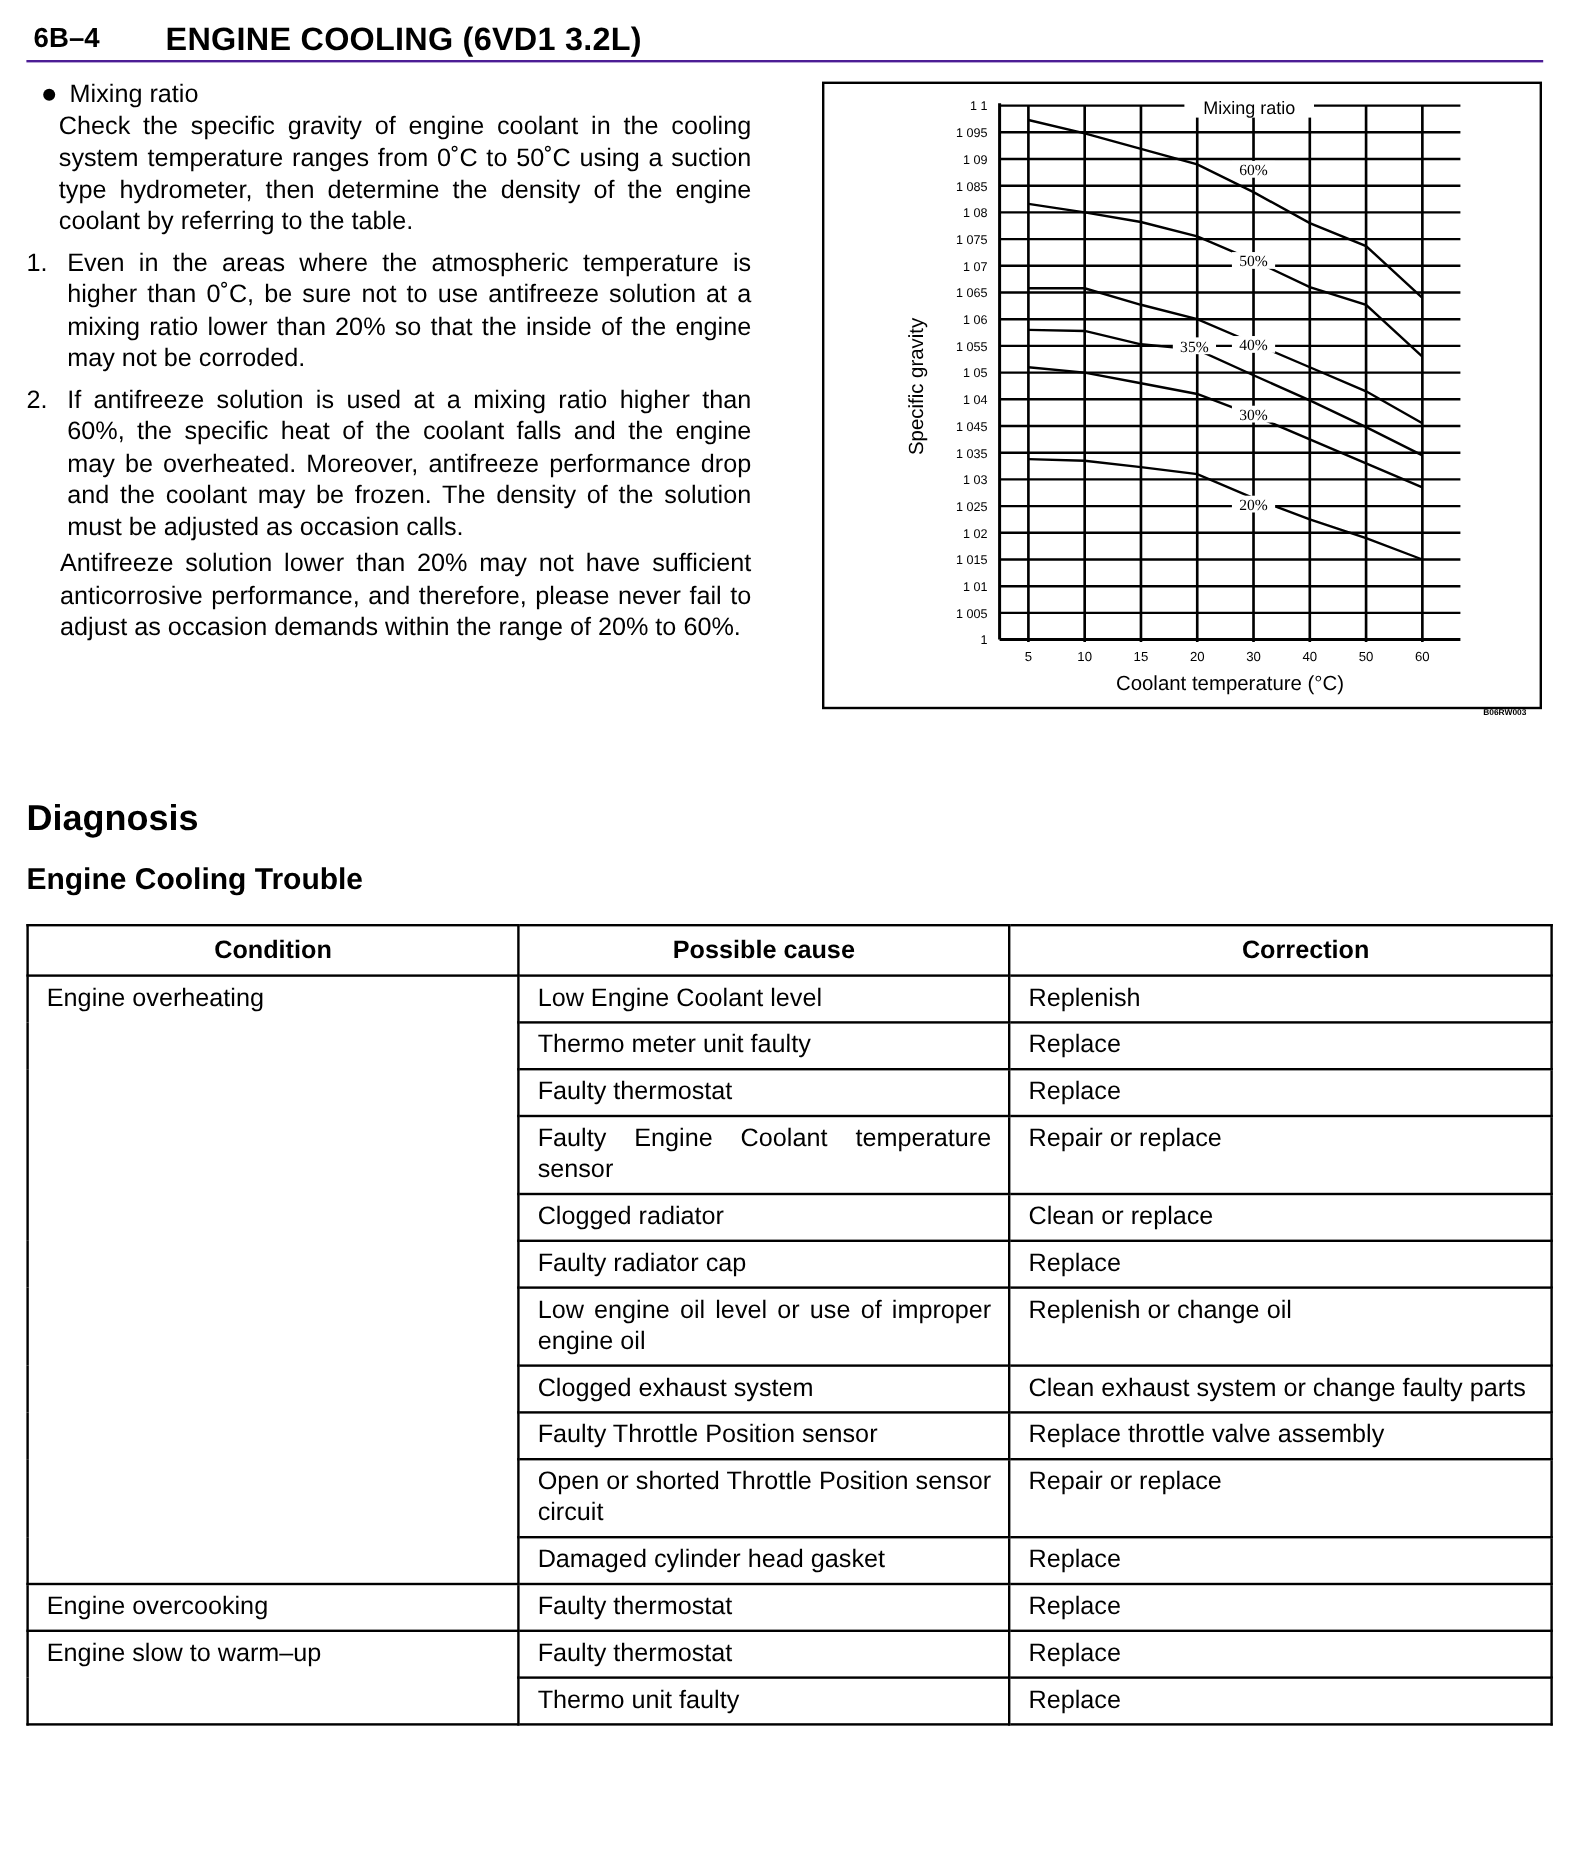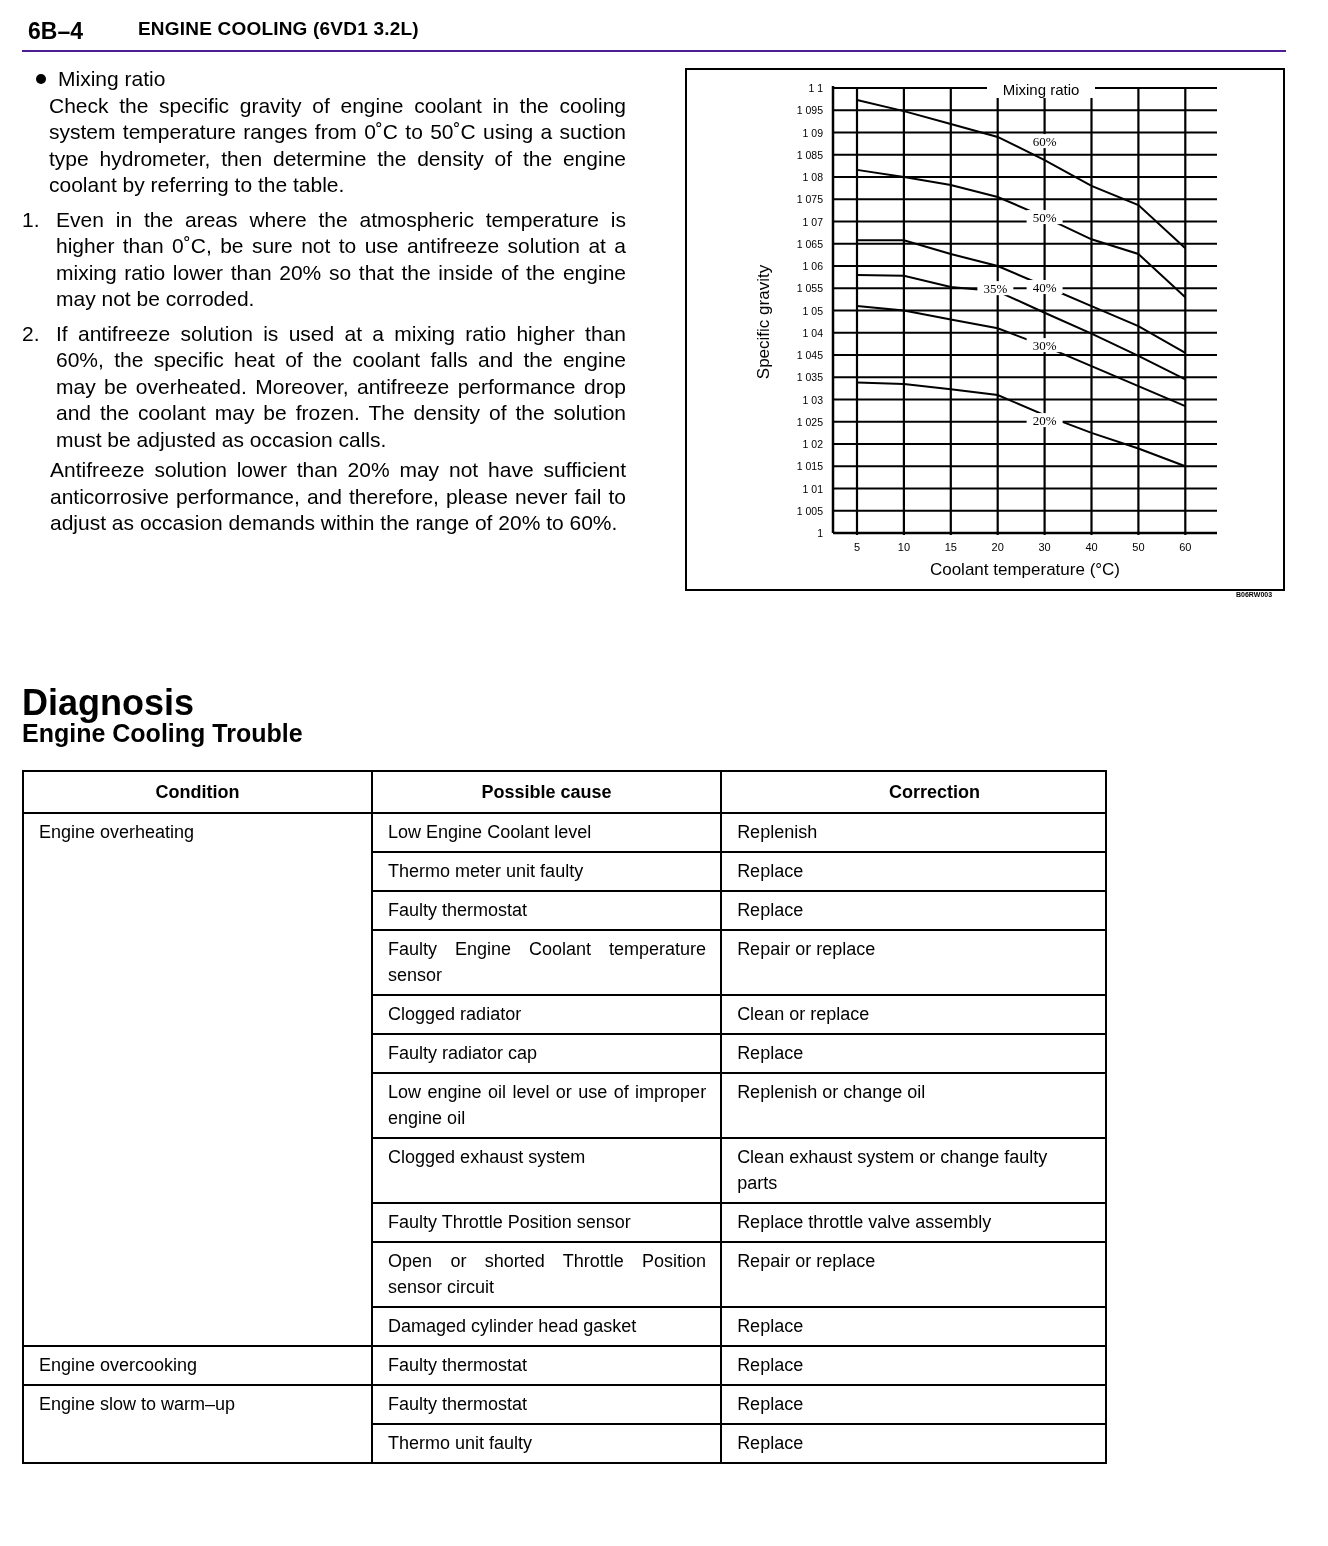--- a/index.html
+++ b/index.html
@@ -1,42 +1,42 @@
 <!DOCTYPE html>
 <html><head>
 <meta charset="utf-8">
 <style>
   html, body { margin: 0; padding: 0; background: #ffffff; }
   body { width: 1328px; height: 1546px; position: relative; overflow: hidden;
          font-family: "Liberation Sans", sans-serif; color: #000; }
   .header { position: absolute; left: 22px; top: 16px; width: 1264px; height: 34px;
             border-bottom: 2px solid #4c1d95; }
   .header .code { position: absolute; left: 6px; top: 2px; font-size: 23px; font-weight: bold; }
-  .header .title { position: absolute; left: 116px; top: 2px; font-size: 19px; font-weight: bold; letter-spacing: 0.2px; }
+  .header .title { position: absolute; left: 116px; top: 2px; font-size: 27px; font-weight: bold; letter-spacing: 0.2px; }
 
   .left-col { position: absolute; left: 22px; top: 66px; width: 604px; font-size: 21px; line-height: 26.5px; }
   .bullet-head { margin-left: 14px; display: flex; align-items: center; }
   .bullet-dot { display: inline-block; width: 10px; height: 10px; border-radius: 50%; background: #000; margin-right: 12px; }
   .para { margin-left: 27px; text-align: justify; text-align-last: left; }
   .note-label { margin-top: 14px; }
   .ol-item { display: flex; margin-top: 8px; }
   .ol-item .num { width: 34px; flex: 0 0 34px; }
   .ol-item .txt { flex: 1; text-align: justify; text-align-last: left; }
   .after-note { margin-left: 28px; margin-top: 4px; text-align: justify; text-align-last: left; }
 
   .chart-frame { position: absolute; left: 685px; top: 68px; width: 600px; height: 523px;
                  border: 2px solid #000; box-sizing: border-box; }
   .chart-svg { position: absolute; left: 0; top: 0; }
   .chart-code { position: absolute; left: 1236px; top: 591px; font-size: 7px; font-weight: bold; }
 
-  .h-diag { position: absolute; left: 22px; top: 666px; font-size: 36px; font-weight: bold; margin-top: 16px; }
+  .h-diag { position: absolute; left: 22px; top: 666px; font-size: 30px; font-weight: bold; }
   .h-sub { position: absolute; left: 22px; top: 719px; font-size: 25px; font-weight: bold; }
 
-  table.diag { position: absolute; left: 22px; top: 770px; width: 1085px; border-collapse: collapse;
-               font-size: 18px; }
+  table.diag { position: absolute; left: 22px; top: 770px; width: 1272px; border-collapse: collapse;
+               font-size: 21px; }
   table.diag th, table.diag td { border: 2px solid #000; vertical-align: top; }
   table.diag th { font-weight: bold; height: 38px; text-align: center; vertical-align: middle; }
   table.diag td { padding: 5px 14px 6px 15px; line-height: 26px; }
   table.diag td.cause { text-align: justify; text-align-last: left; }
   .c1 { width: 421px; } .c2 { width: 421px; } .c3 { width: 424px; padding-left: 43px; }
 </style>
 </head>
 <body>
 
 <div class="header">

